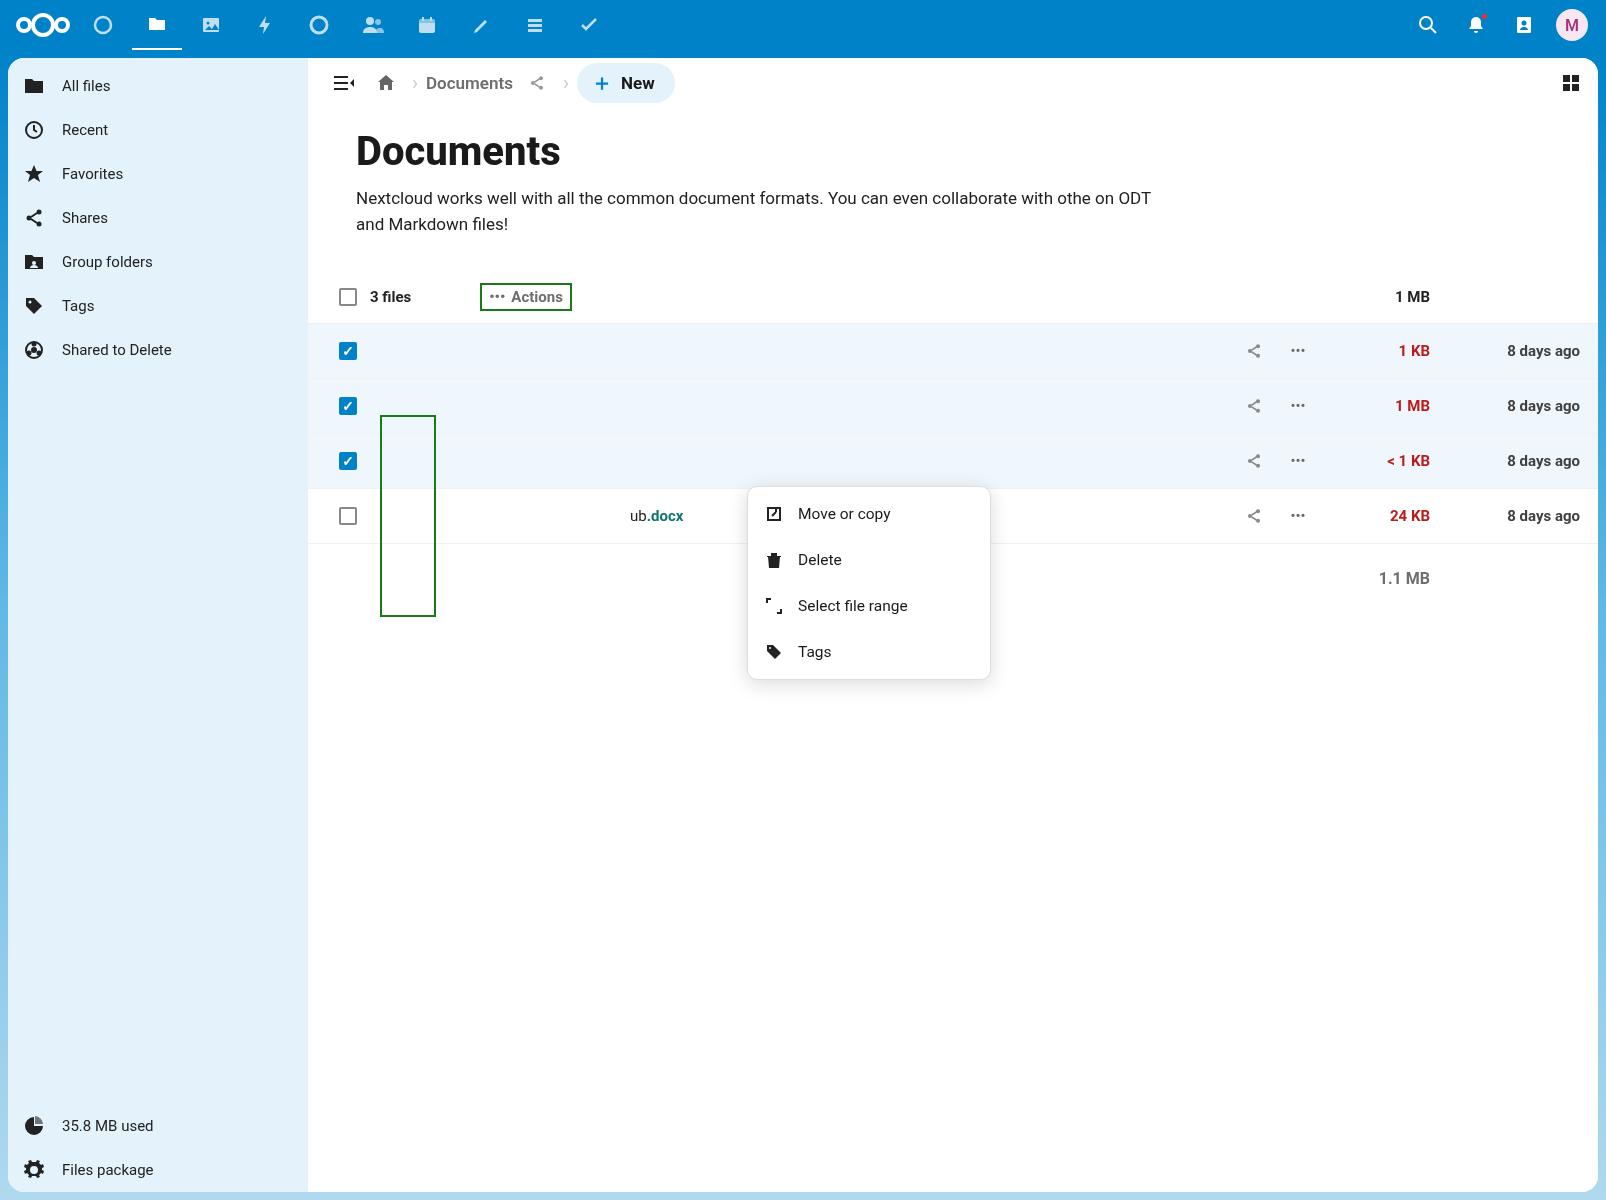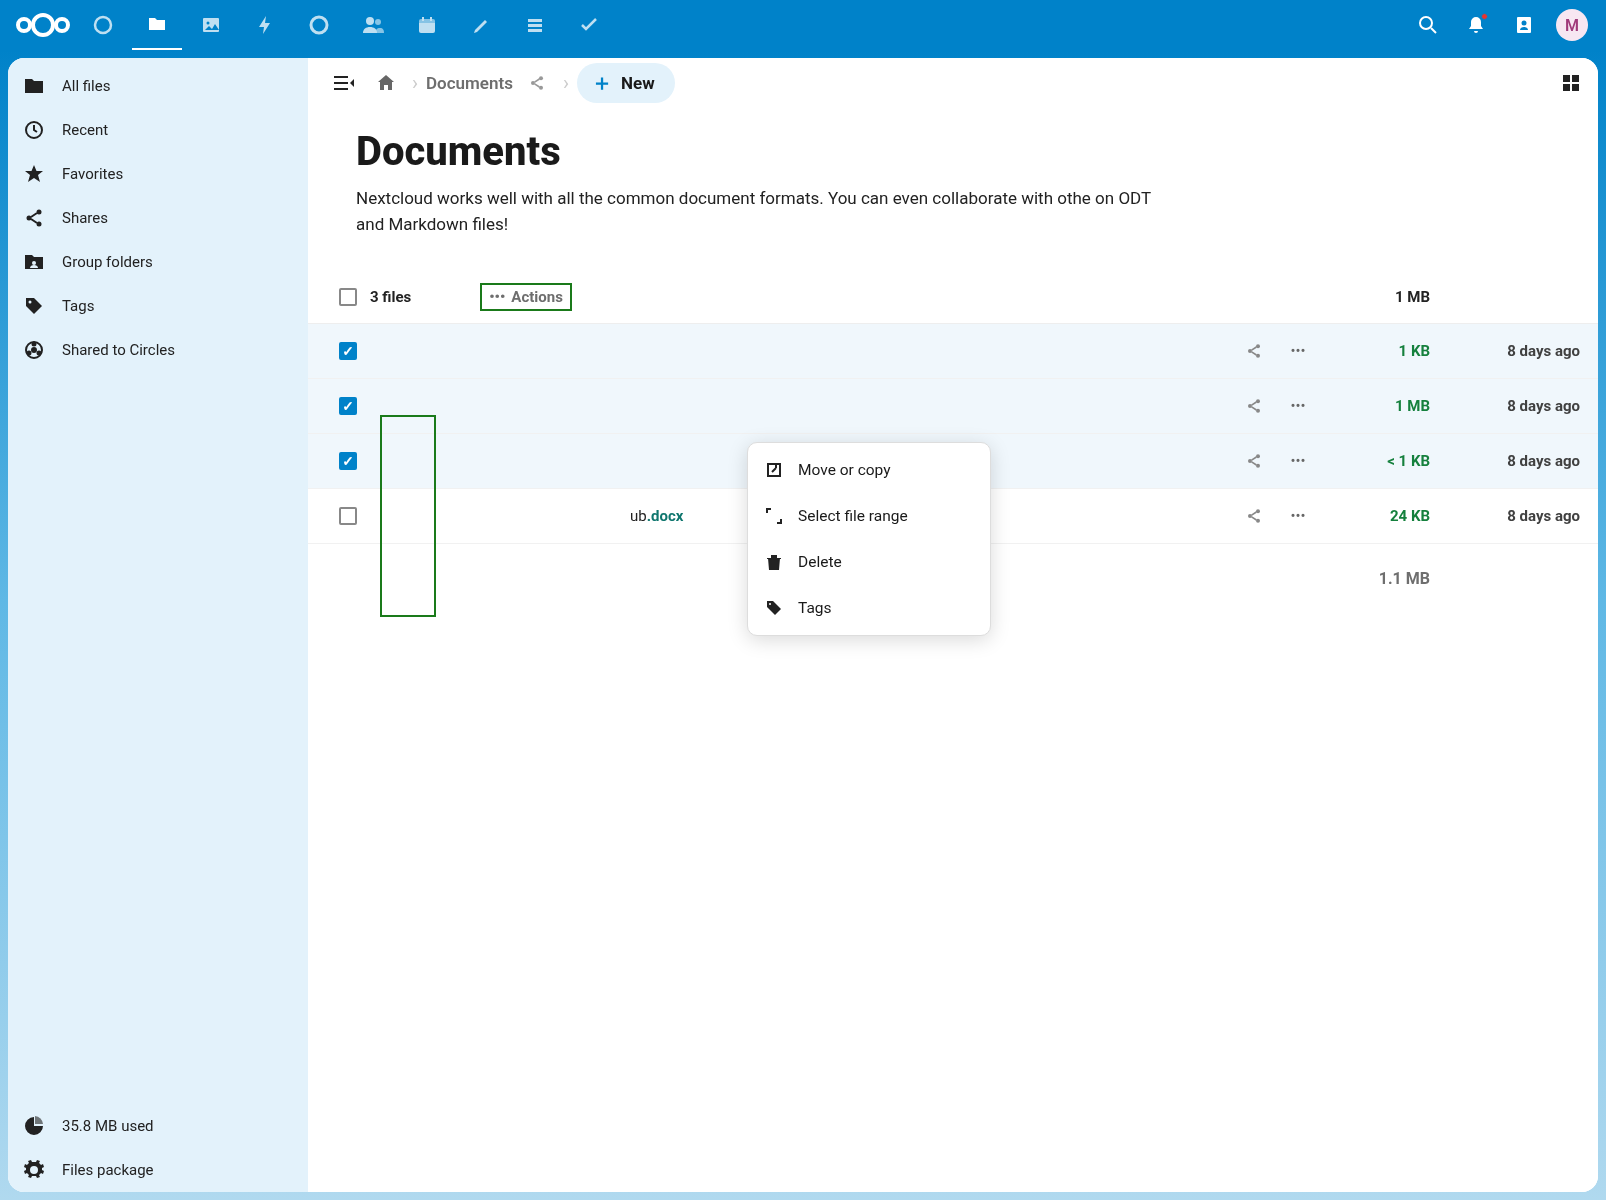--- a/index.html
+++ b/index.html
@@ -118,36 +118,36 @@
 .row {
   display:flex; align-items:center; height:55px;
   padding:0 18px;
   border-bottom:1px solid #f1f1f1;
   font-size:15px; color:#222;
 }
 .row.selected { background:#f0f7fc; }
 .row .col-check { width:44px; display:flex; justify-content:center;}
 .row .fname { flex:1; }
 .row .col-share, .row .col-more { width:44px; display:flex; justify-content:center; color:#666; cursor:pointer;}
-.row .col-size { width:110px; text-align:right; color:#15803d;}
+.row .col-size { width:110px; text-align:right; color:#b91c1c;}
 .row .col-mod { width:150px; text-align:right; color:#404040; }
 .checkbox {
   width:18px; height:18px; border:2px solid #888; border-radius:2px; cursor:pointer;
   display:flex; align-items:center; justify-content:center; background:#fff;
 }
 .checkbox.checked { background:#0082c9; border-color:#0082c9; }
 .checkbox.checked::after { content:"✓"; color:#fff; font-size:14px; font-weight:700; }
 .actions-btn {
   display:flex; align-items:center; gap:6px; color:#6e6e6e; font-weight:700;
   cursor:pointer; padding:4px 8px;
 }
 .green-box { outline: 2px solid #1a7a1a; outline-offset:-1px; }
 .dropdown {
   position:absolute;
-  top: 384px; left: 439px;
+  top: 428px; left: 439px;
   width: 244px;
   background:#fff;
   border:1px solid #ddd;
   border-radius:10px;
   box-shadow: 0 4px 20px rgba(0,0,0,0.15);
   z-index: 100;
   padding: 4px 0;
 }
 .dd-item {
   display:flex; align-items:center; gap:14px;
@@ -336,21 +336,21 @@
     <div class="side-item">
       <span class="ic">
           <svg width="20" height="20" viewBox="0 0 20 20" fill="none" stroke="#222" stroke-width="2">
             <circle cx="10" cy="10" r="8"></circle>
             <circle cx="10" cy="10" r="2" fill="#222"></circle>
             <circle cx="10" cy="4" r="1.5" fill="#222"></circle>
             <circle cx="15" cy="13" r="1.5" fill="#222"></circle>
             <circle cx="5" cy="13" r="1.5" fill="#222"></circle>
           </svg>
         </span>
-      <span>Shared to Circles</span>
+      <span>Shared to Delete</span>
     </div>
     <div class="side-spacer"></div>
     <div class="side-item">
       <span class="ic">
           <svg width="20" height="20" viewBox="0 0 20 20" fill="#222">
             <path d="M10 1a9 9 0 1 0 9 9h-9z"></path>
             <path d="M11 0a9 9 0 0 1 8 8h-8z" opacity=".6"></path>
           </svg>
         </span>
       <span>35.8 MB used</span>
@@ -508,33 +508,33 @@
         <span class="dd-ic">
             <svg width="16" height="16" viewBox="0 0 16 16" fill="none" stroke="#222" stroke-width="2">
               <rect x="2" y="2" width="12" height="12"></rect>
               <path d="M6 10l4-4M10 6V2h4" stroke-width="2"></path>
             </svg>
           </span>
         <span>Move or copy</span>
       </div>
       <div class="dd-item">
         <span class="dd-ic">
+            <svg width="14" height="16" viewBox="0 0 14 16" fill="#222">
+              <path d="M1 4h12l-1 12H2zM4 1h6v3H4zM0 4h14v1H0z"></path>
+            </svg>
+          </span>
+        <span>Delete</span>
+      </div>
+      <div class="dd-item">
+        <span class="dd-ic">
             <svg width="16" height="16" viewBox="0 0 16 16" fill="none" stroke="#222" stroke-width="2">
               <path d="M1 5V1h4M15 11v4h-4"></path>
             </svg>
           </span>
         <span>Select file range</span>
-      </div>
-      <div class="dd-item">
-        <span class="dd-ic">
-            <svg width="14" height="16" viewBox="0 0 14 16" fill="#222">
-              <path d="M1 4h12l-1 12H2zM4 1h6v3H4zM0 4h14v1H0z"></path>
-            </svg>
-          </span>
-        <span>Delete</span>
       </div>
       <div class="dd-item">
         <span class="dd-ic">
             <svg width="16" height="16" viewBox="0 0 16 16" fill="#222">
               <path d="M1 1h6l8 8-6 6-8-8z"></path>
               <circle cx="4" cy="4" r="1" fill="#fff"></circle>
             </svg>
           </span>
         <span>Tags</span>
       </div>

